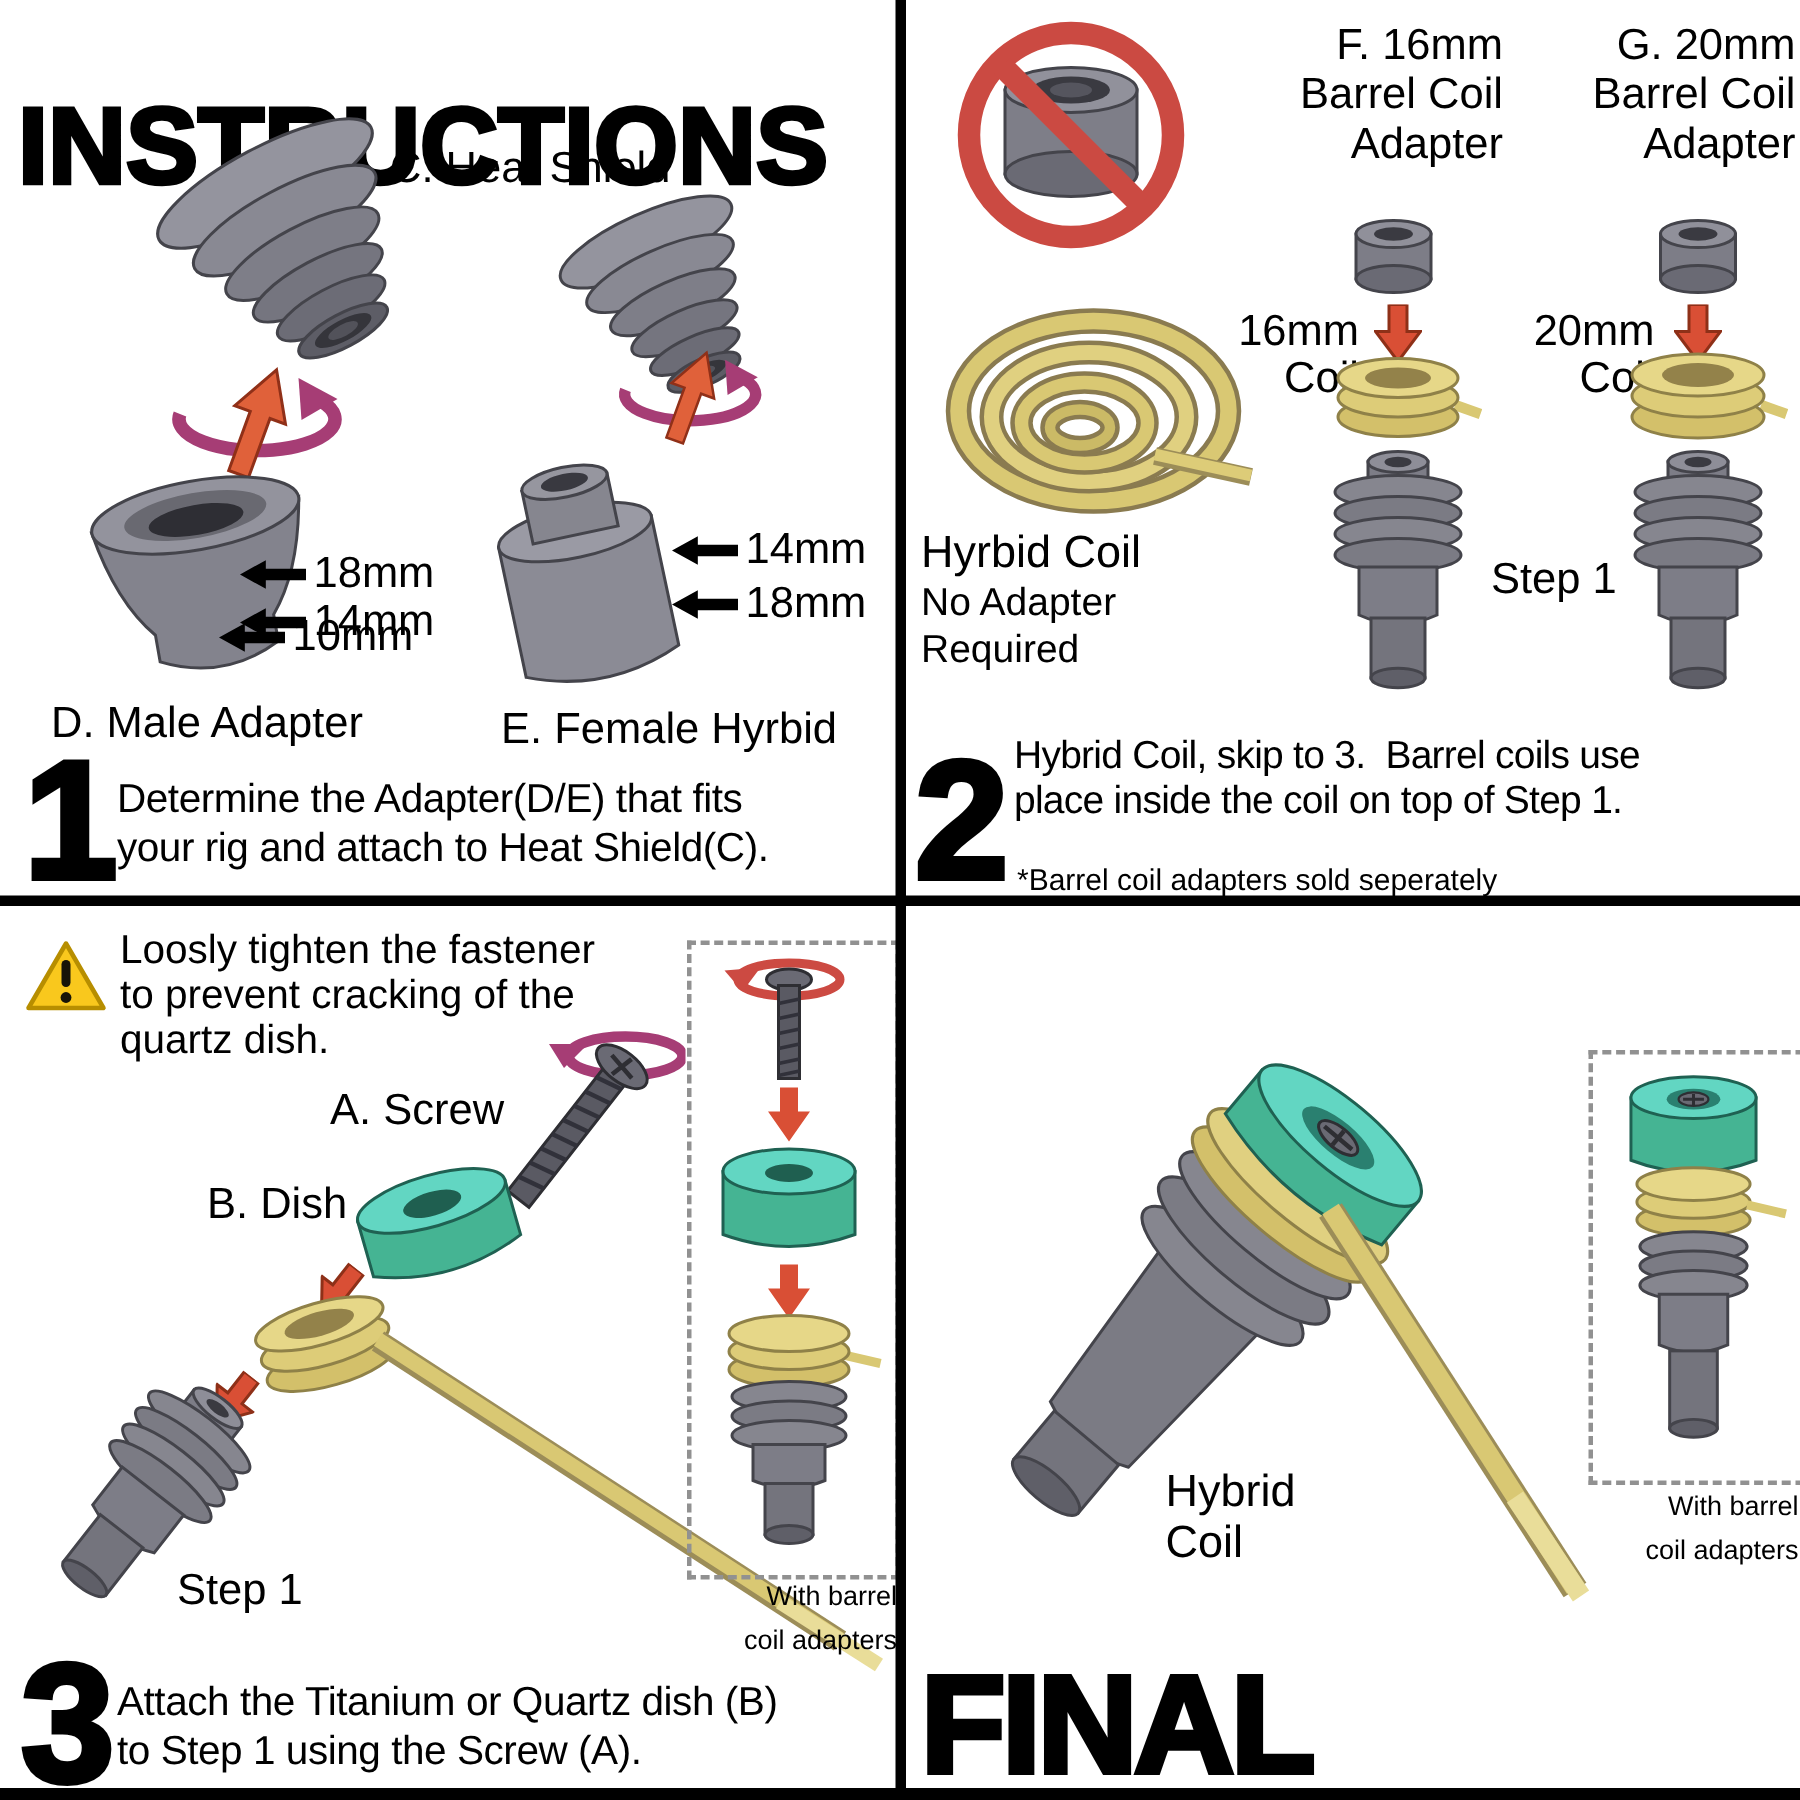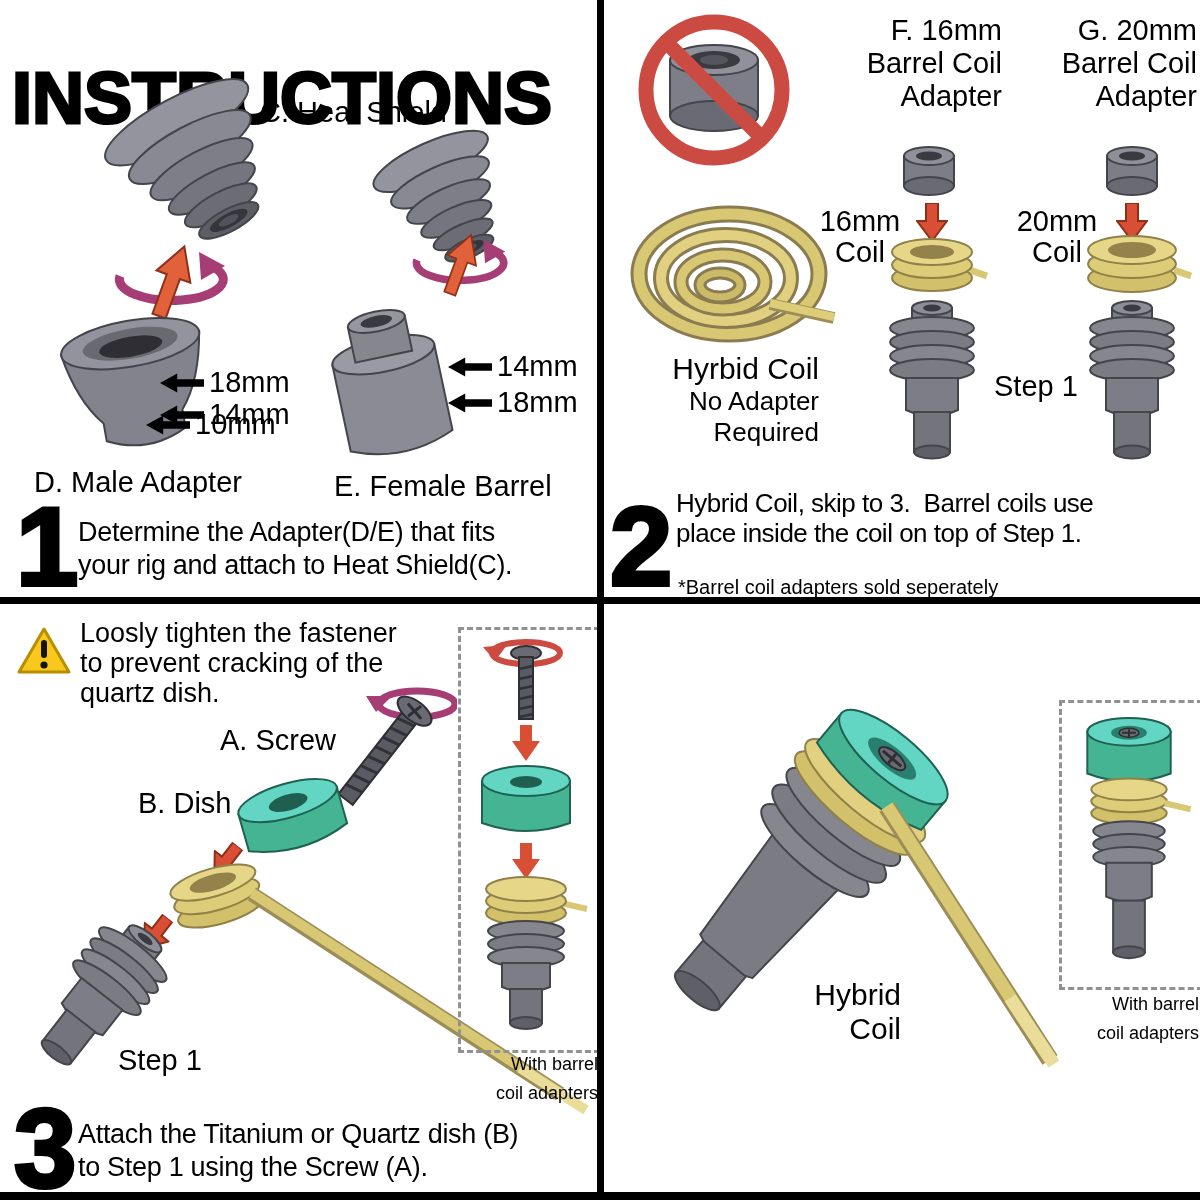--- a/index.html
+++ b/index.html
@@ -6,31 +6,31 @@
   .sheet{position:relative;width:1200px;height:1200px;background:#fff;overflow:hidden;
          font-family:"Liberation Sans",sans-serif;color:#000}
   .abs{position:absolute}
   .quad{position:absolute;width:598px;height:598px}
   #q1{left:0;top:0}#q2{left:602px;top:0}#q3{left:0;top:602px}#q4{left:602px;top:602px}
   .divider{position:absolute;background:#000}
   .title{font-size:72px;font-weight:bold;-webkit-text-stroke:3px #000;line-height:72px;white-space:pre}
   .stepnum{font-size:112px;font-weight:bold;-webkit-text-stroke:4px #000;line-height:94px;white-space:pre}
   .finaltitle{font-size:92px;font-weight:bold;-webkit-text-stroke:4px #000;line-height:92px;letter-spacing:-2px;white-space:pre}
   .cap{font-size:29px;white-space:pre}
-  .center{text-align:right}
+  .center{text-align:left}
   .steptext{font-size:27px;line-height:33px;letter-spacing:-0.3px}
   .steptext>div{white-space:pre}
   .steptext2{font-size:26px;line-height:30px;letter-spacing:-0.5px}
   .steptext2>div{white-space:pre}
   .footnote{font-size:20px;white-space:pre}
   .warntext{font-size:27px;line-height:30px}
   .warntext>div{white-space:pre}
   .lblblock{font-size:29px;line-height:33px;text-align:right}
   .lblblock>div{white-space:pre}
-  .coillbl{font-size:29px;line-height:31px;text-align:center}
+  .coillbl{font-size:29px;line-height:31px;text-align:right}
   .coillbl>div{white-space:pre}
   .capblock{font-size:18px;line-height:29px;text-align:right}
   .capblock>div{white-space:pre}
   .size-row{display:flex;align-items:center;gap:5px}
   .size-row svg{width:44px;height:20px;flex:none}
   .size-row span{font-size:29px;white-space:pre}
   .dashbox{border:3px dashed #919191}
 </style>
 </head>
 <body>
@@ -128,21 +128,21 @@
       <span>14mm</span>
     </div>
     <div class="abs size-row" style="left:448px;top:386px">
       <svg viewBox="0 0 46 20">
           <polygon points="0,10 18,0 18,6 46,6 46,14 18,14 18,20" fill="#000"></polygon>
         </svg>
       <span>18mm</span>
     </div>
 
     <div class="abs cap" style="left:34px;top:466px">D. Male Adapter</div>
-    <div class="abs cap" style="left:334px;top:470px">E. Female Barrel</div>
+    <div class="abs cap" style="left:334px;top:470px">E. Female Hyrbid</div>
 
     <div class="abs stepnum" style="left:16px;top:500px">1</div>
     <div class="abs steptext" style="left:78px;top:516px">
       <div>Determine the Adapter(D/E) that fits</div>
       <div>your rig and attach to Heat Shield(C).</div>
     </div>
   </section>
 
   <section class="quad" id="q2">
 
@@ -443,18 +443,19 @@
       <ellipse cx="66" cy="156" rx="36" ry="10" fill="#86868f" stroke="#44444b" stroke-width="2"></ellipse>
       <path d="M43 162 L43 196 Q66 206 89 196 L89 162 Z" fill="#7d7d87" stroke="#44444b" stroke-width="2"></path>
       <rect x="50" y="200" width="32" height="52" fill="#74747d" stroke="#44444b" stroke-width="2"></rect>
       <ellipse cx="66" cy="252" rx="16" ry="6" fill="#5f5f68" stroke="#44444b" stroke-width="2"></ellipse>
     </svg>
     <div class="abs capblock" style="left:445px;top:388px;width:152px">
       <div>With barrel</div>
       <div>coil adapters</div>
     </div>
 
+    <div class="abs finaltitle" style="left:12px;top:502px">FINAL</div>
   </section>
 
   <div class="divider" style="left:597px;top:0;width:7px;height:1200px"></div>
   <div class="divider" style="left:0;top:597px;width:1200px;height:7px"></div>
   <div class="divider" style="left:0;top:1192px;width:1200px;height:8px"></div>
 </div>
 
 </body></html>

